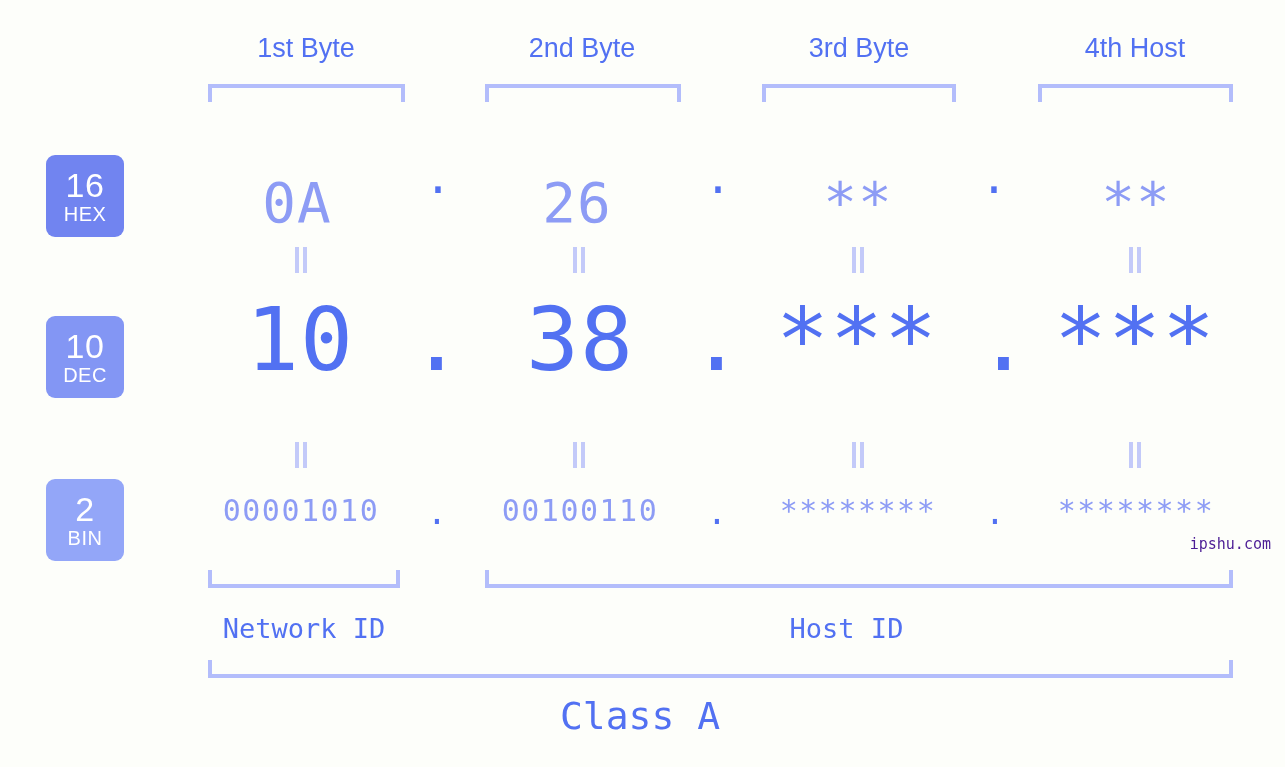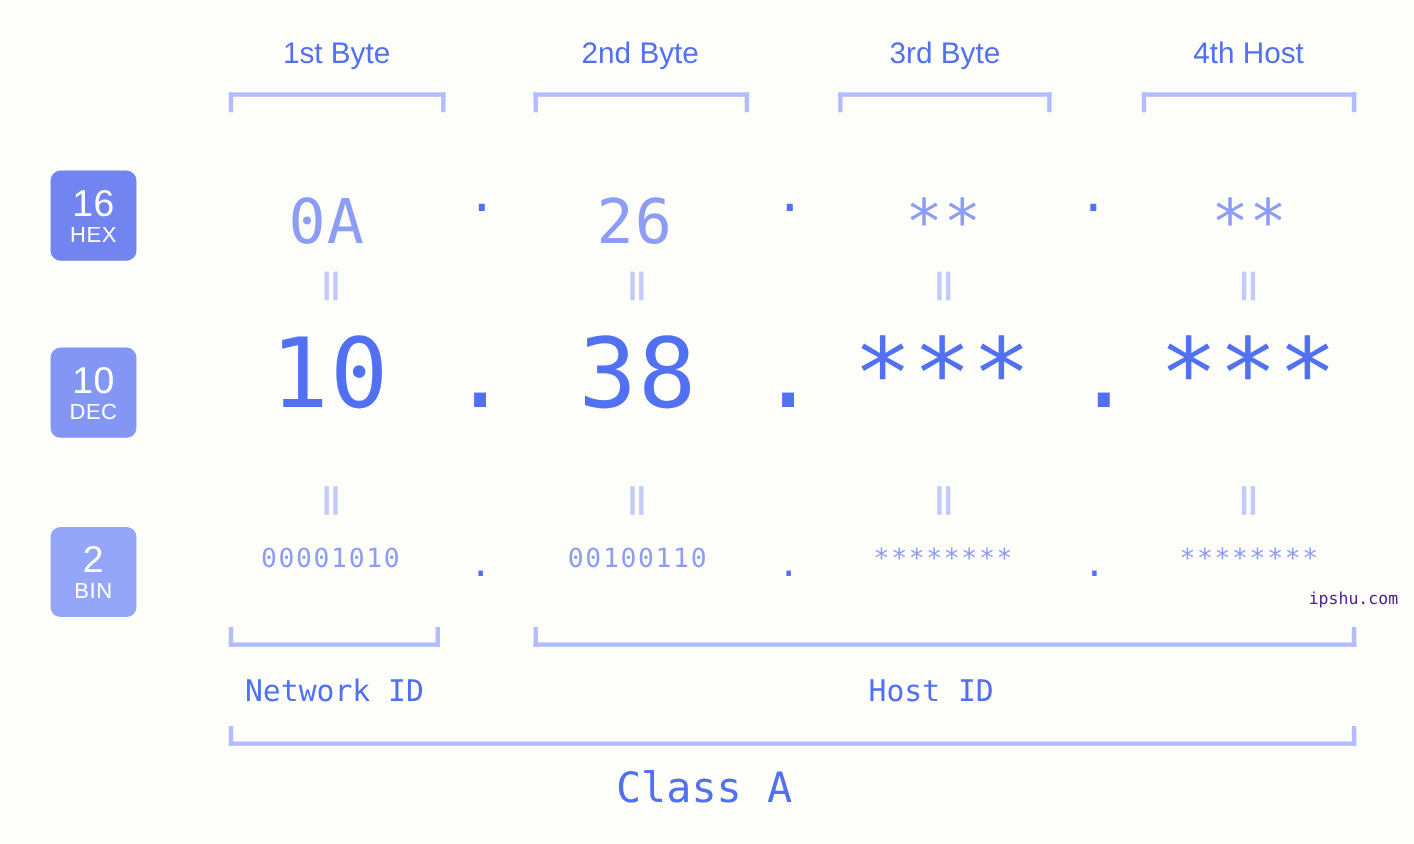--- a/index.html
+++ b/index.html
@@ -129,21 +129,21 @@
     color: #5271f2;
     text-align: center;
     line-height: 1;
     font-family: "DejaVu Sans Mono", monospace;
   }
 
   
   .row-bin .value-cell {
     top: 493px;
     width: 240px;
-    font-size: 24px;
+    font-size: 30px;
     color: #8d9cf5;
     letter-spacing: 1.5px;
   }
   .row-bin .sep {
     position: absolute;
     top: 493px;
     width: 40px;
     font-size: 33px;
     color: #5271f2;
     text-align: center;

